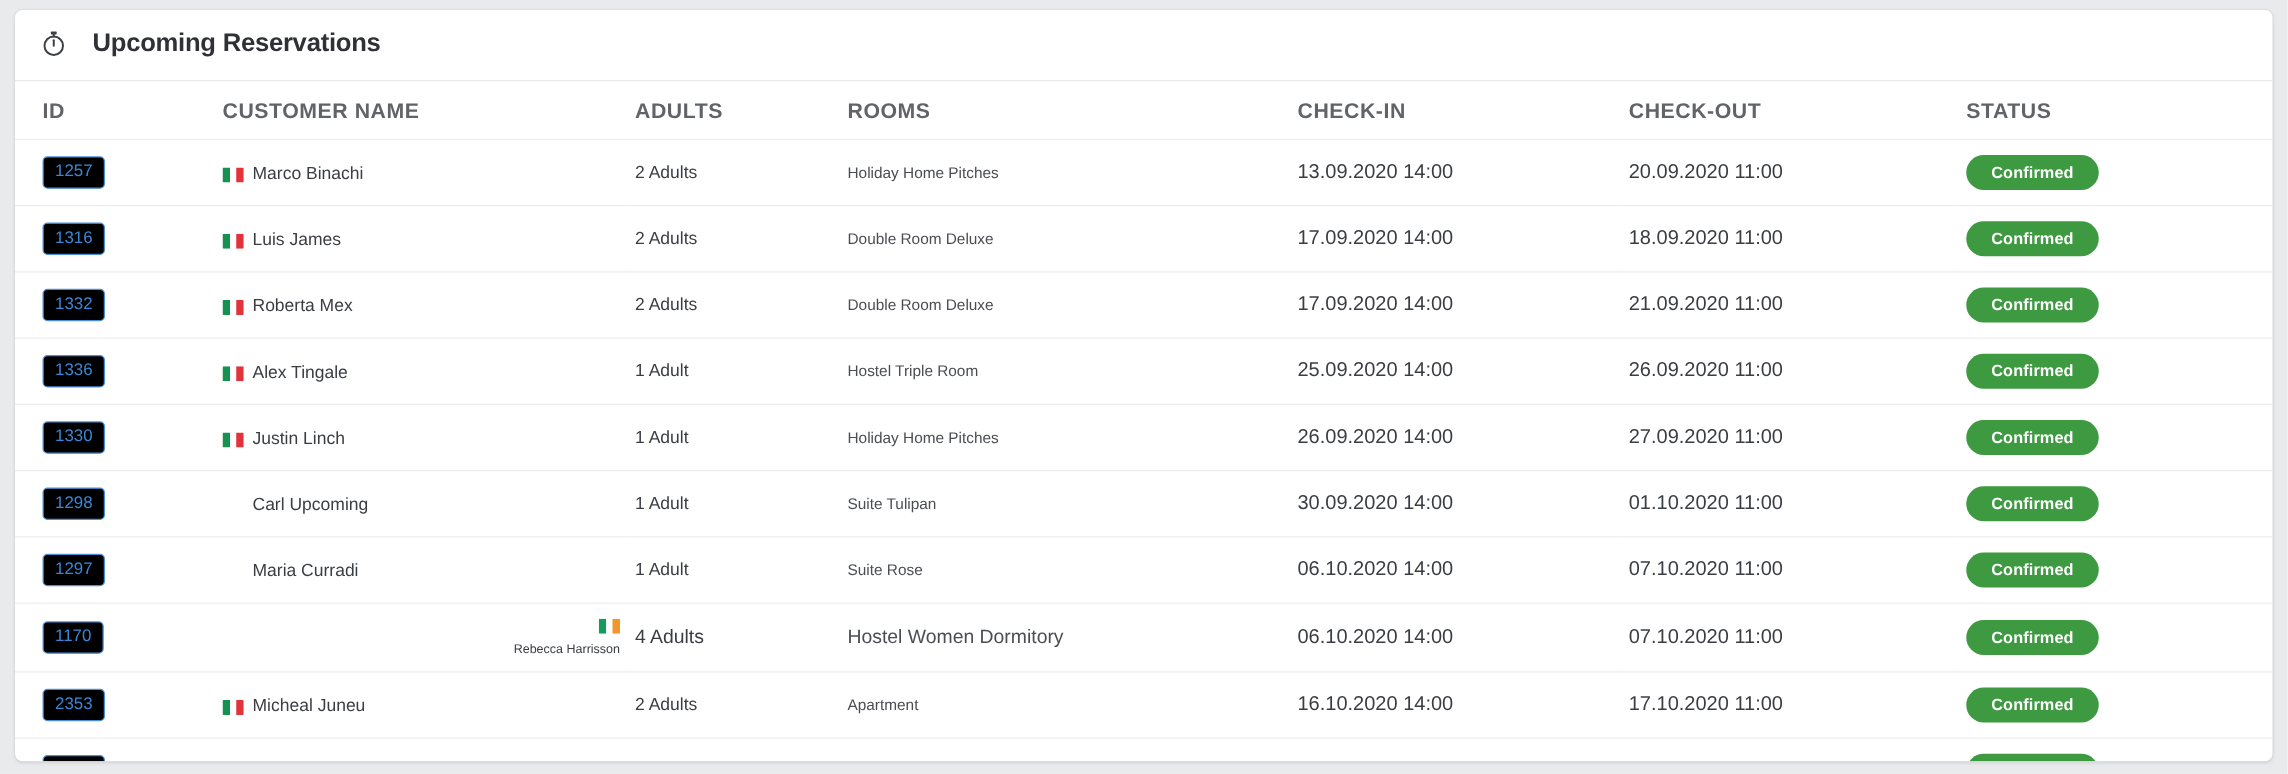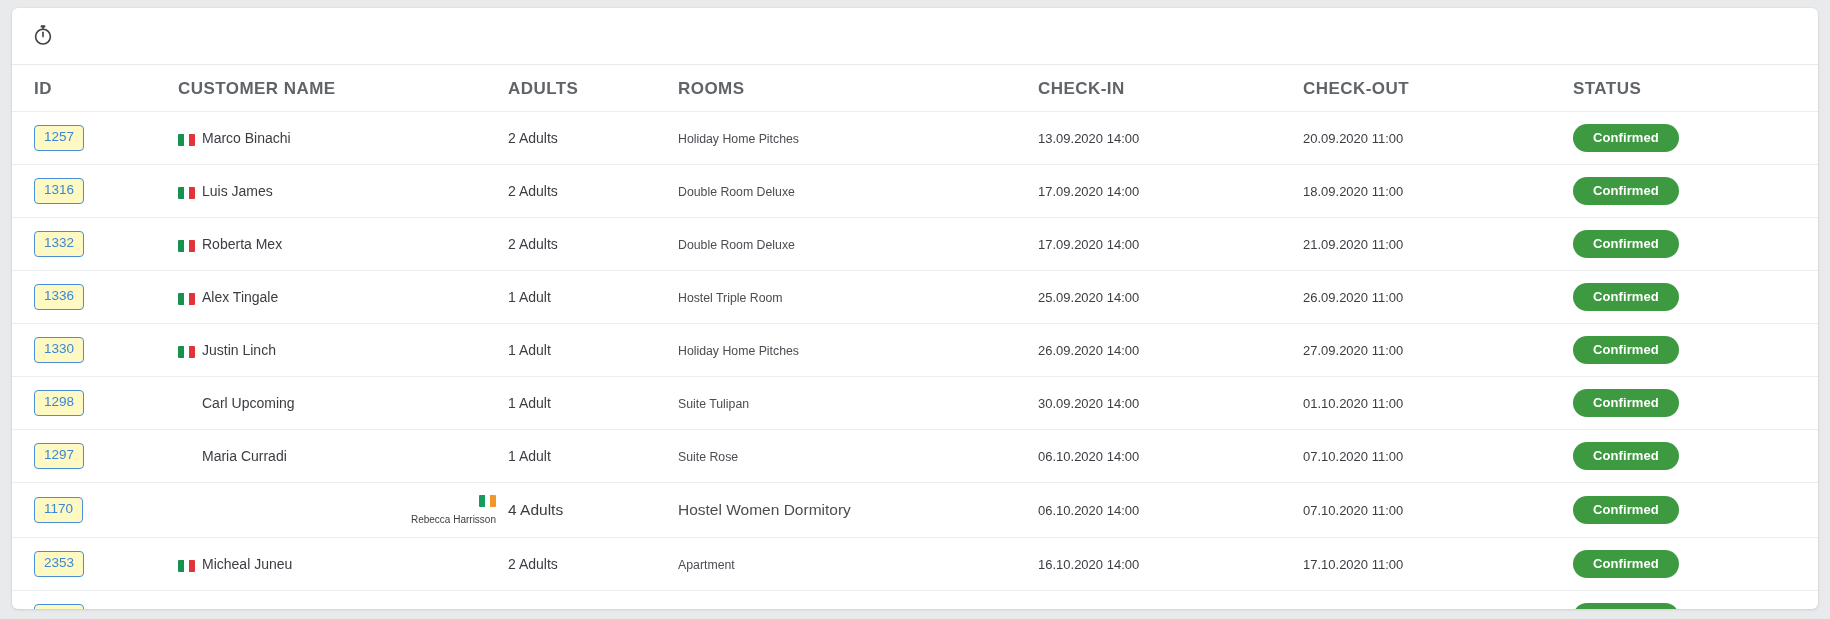--- a/index.html
+++ b/index.html
@@ -101,21 +101,21 @@
   .id-badge {
     display: inline-block;
     min-width: 46px;
     text-align: center;
     padding: 4px 9px 5px 9px;
     border: 1px solid #4a90d9;
     border-radius: 4px;
     color: #3b87d6;
     font-size: 13.5px;
     line-height: 1.1;
-    background: #fef9c3;
+    background: #000000;
   }
 
   
   .cust {
     display: flex;
     align-items: flex-end;
     gap: 7px;
     font-size: 14px;
     color: #3a3d42;
     white-space: nowrap;
@@ -157,21 +157,21 @@
   .adults.big { font-size: 15.5px; }
 
   .rooms {
     font-size: 12.3px;
     color: #4a4d52;
     white-space: nowrap;
   }
   .rooms.big { font-size: 15.5px; }
 
   .date {
-    font-size: 13px;
+    font-size: 16px;
     color: #3a3d42;
     white-space: nowrap;
   }
 
   
   .status-badge {
     display: inline-block;
     background: #3d9a40;
     color: #ffffff;
     font-size: 13px;
@@ -190,20 +190,21 @@
 
     <div class="card-header">
       <span class="header-icon">
         <svg width="24" height="24" viewBox="0 0 24 24" fill="none" stroke="currentColor" stroke-width="1.6" stroke-linecap="round" stroke-linejoin="round">
           <circle cx="12" cy="13.6" r="7.4"></circle>
           <line x1="12" y1="13.6" x2="12" y2="9.2"></line>
           <rect x="9.7" y="2.2" width="4.6" height="2.4" rx="0.5" fill="currentColor" stroke="none"></rect>
           <line x1="12" y1="4.6" x2="12" y2="6.2"></line>
         </svg>
       </span>
+      <span class="card-title">Upcoming Reservations</span>
     </div>
 
     <div class="table-wrap">
       <table class="res-table">
         <colgroup>
           <col class="col-id">
           <col class="col-name">
           <col class="col-adults">
           <col class="col-rooms">
           <col class="col-checkin">

